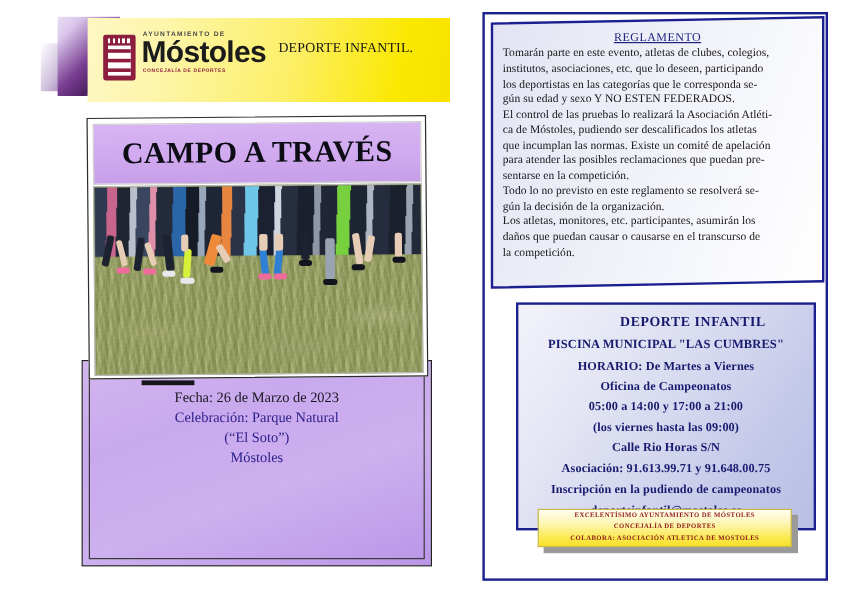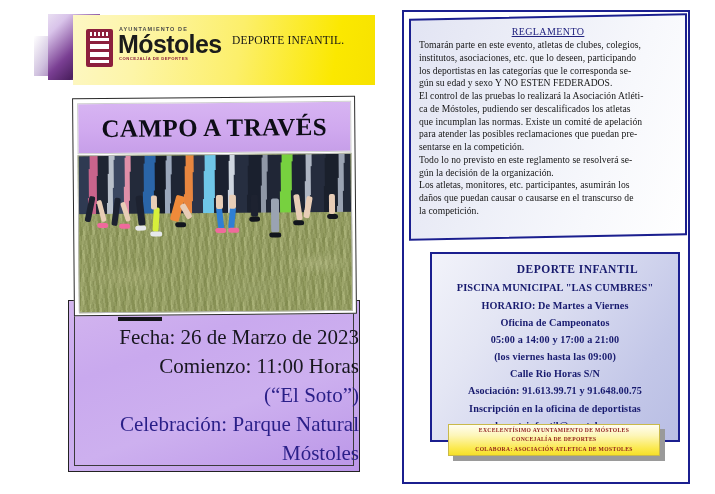--- a/index.html
+++ b/index.html
@@ -74,23 +74,23 @@
     background:linear-gradient(160deg,#d3b5ef 0%,#c9a9ee 30%,#cdb0ef 60%,#bb96e8 100%);
     border:1px solid #222;
     box-sizing:border-box;
   }
   .left-lower-inner{
     position:absolute;left:5px;top:5px;right:5px;bottom:5px;
     border:1px solid #3a3a3a;
   }
   .left-text{
     position:absolute;left:0;right:0;top:22px;
-    text-align:right;
+    text-align:center;
     font-family:"Liberation Serif", serif;
-    font-size:21px;line-height:1.38;
+    font-size:12px;line-height:1.38;
   }
   .left-text .dark{color:#17161e;}
   .left-text .navy{color:#2a1f88;}
 
   
   .left-upper{
     position:absolute;left:73px;top:97px;width:283px;height:218px;
     border:1px solid #2b2b2b;background:#fff;box-sizing:border-box;
     transform:rotate(-0.5deg);
   }
@@ -231,23 +231,22 @@
   </div>
 
   <div class="banner-title">
     <div>DEPORTE INFANTIL.</div>
   </div>
 
   <div class="left-lower">
     <div class="left-lower-inner"></div>
     <div class="left-text">
       <div class="dark">Fecha: 26 de Marzo de 2023</div>
-      <div class="dark">Comienzo: 11:00 Horas</div>
+      <div class="navy">Celebración: Parque Natural</div>
       <div class="navy">(“El Soto”)</div>
-      <div class="navy">Celebración: Parque Natural</div>
       <div class="navy">Móstoles</div>
     </div>
   </div>
 
   <div class="left-upper">
     <div class="title-box">
       <span>CAMPO A TRAVÉS</span>
     </div>
     <div class="photo">
       <div class="grass"></div>
@@ -313,21 +312,21 @@
 
   <div class="di-box">
     <div class="di-line t1">DEPORTE INFANTIL</div>
     <div class="di-line t2">PISCINA MUNICIPAL "LAS CUMBRES"</div>
     <div class="di-line">HORARIO: De Martes a Viernes</div>
     <div class="di-line">Oficina de Campeonatos</div>
     <div class="di-line">05:00 a 14:00  y 17:00 a 21:00</div>
     <div class="di-line">(los viernes hasta las 09:00)</div>
     <div class="di-line">Calle Rio Horas S/N</div>
     <div class="di-line">Asociación: 91.613.99.71 y 91.648.00.75</div>
-    <div class="di-line">Inscripción en la oficina de deportistas</div>
+    <div class="di-line">Inscripción en la pudiendo de campeonatos</div>
     <div class="di-line">deporteinfantil@mostoles.es</div>
   </div>
 
   <div class="credits-shadow"></div>
   <div class="credits">
     <div>EXCELENTÍSIMO AYUNTAMIENTO DE MÓSTOLES</div>
     <div>CONCEJALÍA DE DEPORTES</div>
     <div>COLABORA: ASOCIACIÓN ATLETICA DE MOSTOLES</div>
   </div>
 

